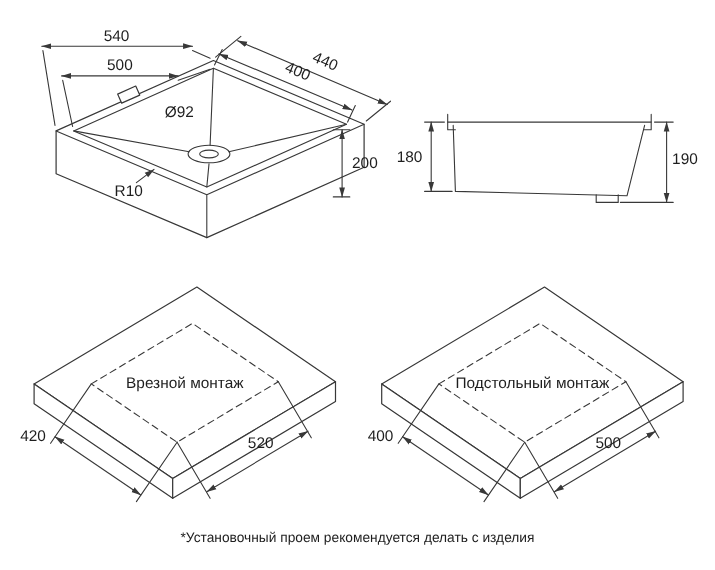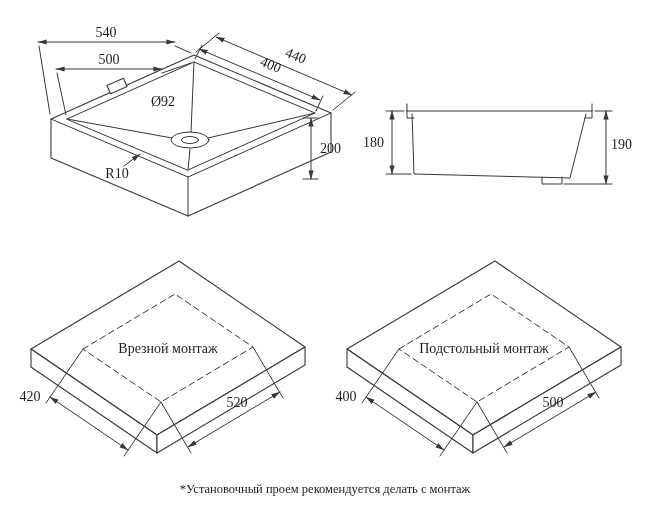--- a/index.html
+++ b/index.html
@@ -1,17 +1,17 @@
 <!DOCTYPE html>
 <html style="--line: #383838; --text: #1e1e1e; --background: #ffffff;"><head>
 <meta charset="utf-8">
 <style>
   html,body{margin:0;padding:0;background:#fff;}
   .page{position:relative;width:650px;height:508px;background:var(--background,#ffffff);
-        font-family:Liberation Serif, serif;overflow:hidden;}
+        font-family:Liberation Sans, sans-serif;overflow:hidden;}
   .panel{position:absolute;}
   .ln{fill:none;stroke:var(--line,#383838);stroke-width:1;stroke-linecap:round;stroke-linejoin:round;}
   .fillw{fill:#ffffff;stroke:var(--line,#383838);stroke-width:1.1;stroke-linejoin:round;}
   .dashed{stroke-dasharray:6 4;}
   .dim{font-size:14px;fill:var(--text,#1e1e1e);}
   .ttl{font-size:14px;fill:var(--text,#1e1e1e);}
   .footnote{position:absolute;left:0;right:0;top:482px;text-align:center;
             font-size:12.5px;color:var(--text,#1e1e1e);}
   #arrow path{fill:var(--line,#383838);}
 </style>
@@ -141,14 +141,14 @@
       <text class="dim" x="18" y="151" text-anchor="middle">400</text>
     </g>
 
     <g>
       <path class="ln" d="M149,152 L179,203 M241,97 L271,148"></path>
       <path class="ln" marker-start="url(#arrow)" marker-end="url(#arrow)" d="M176,197 L268,142"></path>
       <text class="dim" x="225" y="157" text-anchor="middle">500</text>
     </g>
   </svg>
 
-  <div class="footnote">*Установочный проем рекомендуется делать с монтаж</div>
+  <div class="footnote">*Установочный проем рекомендуется делать с изделия</div>
 </div>
 
 </body></html>

